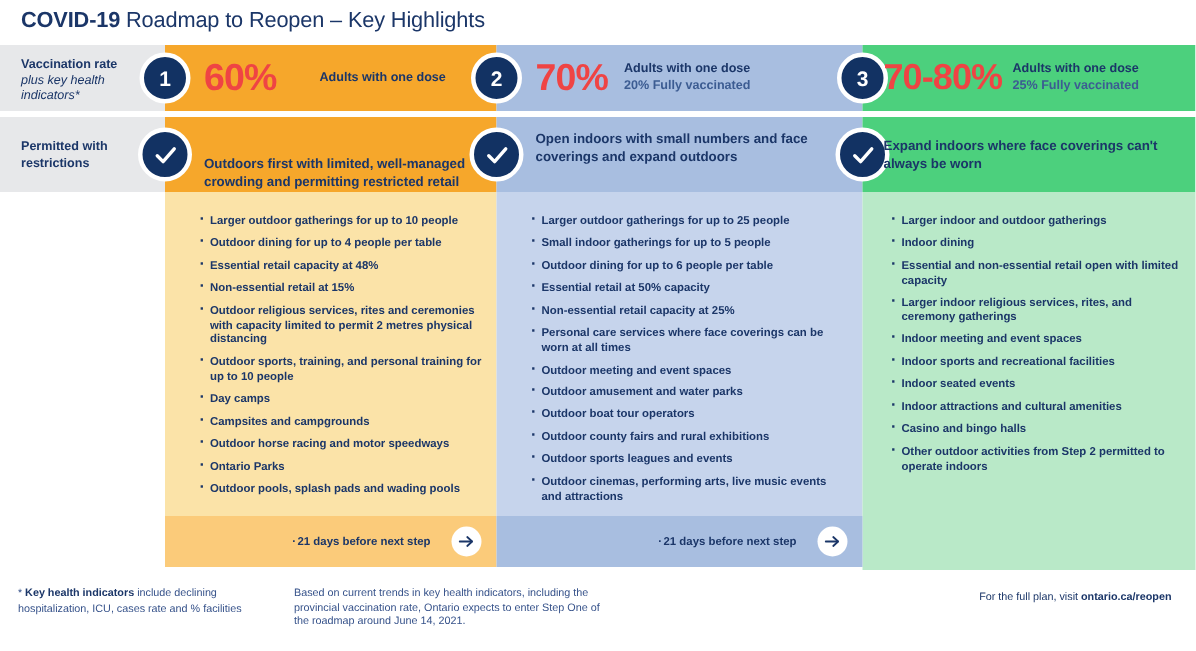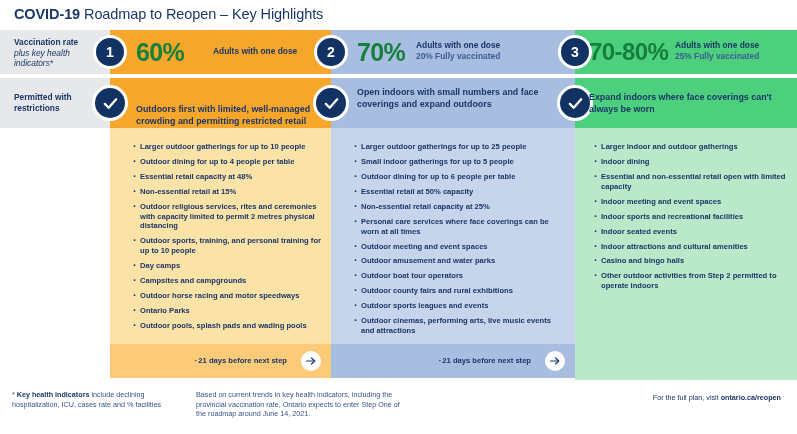--- a/index.html
+++ b/index.html
@@ -42,21 +42,21 @@
     position:absolute;top:5px;width:34px;height:34px;border-radius:50%;
     background:#123263;color:#fff;font-weight:bold;font-size:14px;
     display:flex;align-items:center;justify-content:center;
     border:3px solid #ffffff;box-sizing:border-box;
   }
   .c1{left:93px;}
   .c2{left:314px;}
   .c3{left:558px;}
 
   .bignum{
-    position:absolute;top:6px;font-size:25px;font-weight:bold;color:#15803d;
+    position:absolute;top:6px;font-size:25px;font-weight:bold;color:#ef4444;
     letter-spacing:-0.6px;line-height:32px;
   }
   .n1{left:136px;}
   .n2{left:357px;}
   .n3{left:589px;font-size:24px;}
 
   .subtext{position:absolute;font-size:8.4px;font-weight:bold;line-height:10.5px;color:#1b3668;top:0;}
   .st1{left:213px;top:16px;}
   .st2{left:416px;top:10px;}
   .st3{left:675px;top:10px;}
@@ -234,20 +234,21 @@
         <li>Outdoor county fairs and rural exhibitions</li>
         <li>Outdoor sports leagues and events</li>
         <li>Outdoor cinemas, performing arts, live music events and attractions</li>
       </ul>
   </div>
   <div class="panel p3">
     <ul class="blist" id="list3">
         <li>Larger indoor and outdoor gatherings</li>
         <li>Indoor dining</li>
         <li>Essential and non-essential retail open with limited capacity</li>
+        <li>Larger indoor religious services, rites, and ceremony gatherings</li>
         <li>Indoor meeting and event spaces</li>
         <li>Indoor sports and recreational facilities</li>
         <li>Indoor seated events</li>
         <li>Indoor attractions and cultural amenities</li>
         <li>Casino and bingo halls</li>
         <li>Other outdoor activities from Step 2 permitted to operate indoors</li>
       </ul>
   </div>
 
   <div class="stepfoot f1" style="height:34px;">

